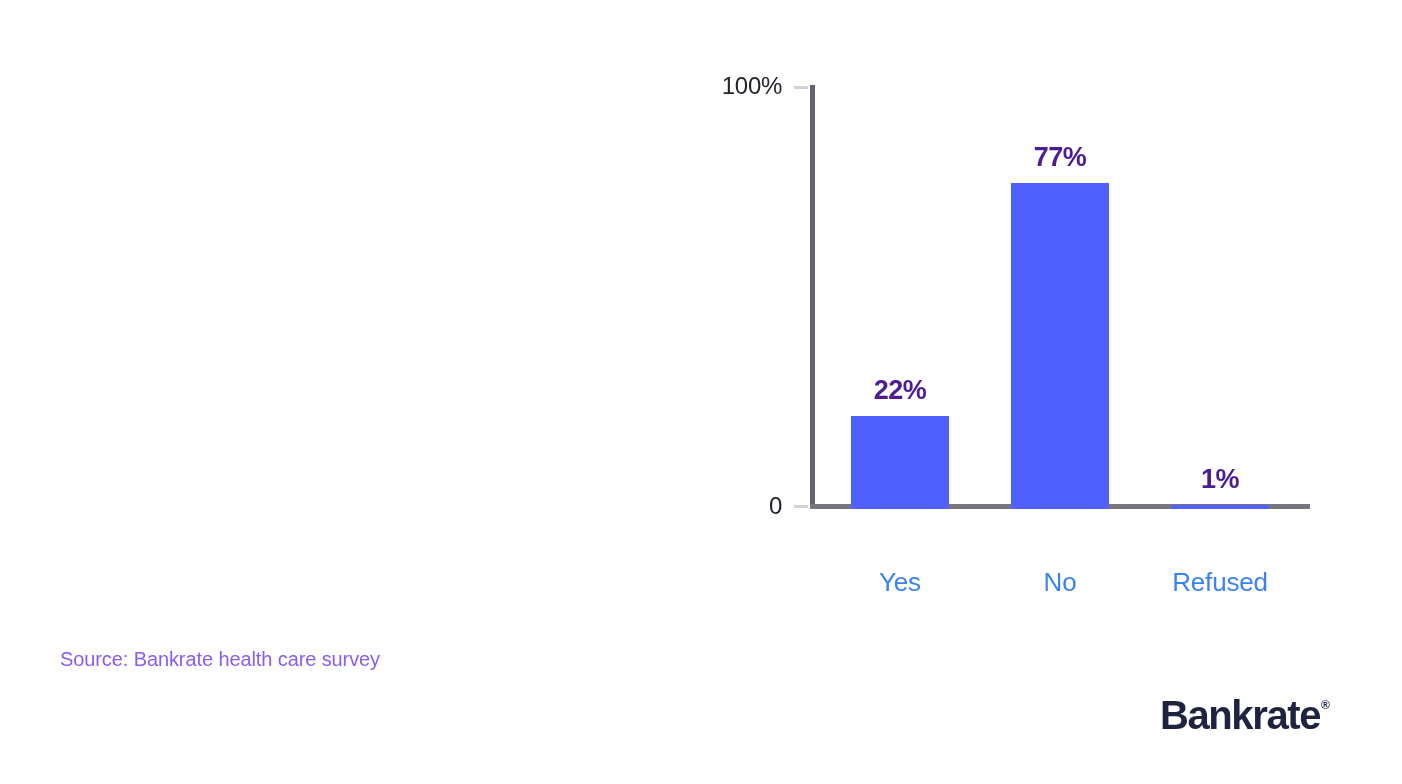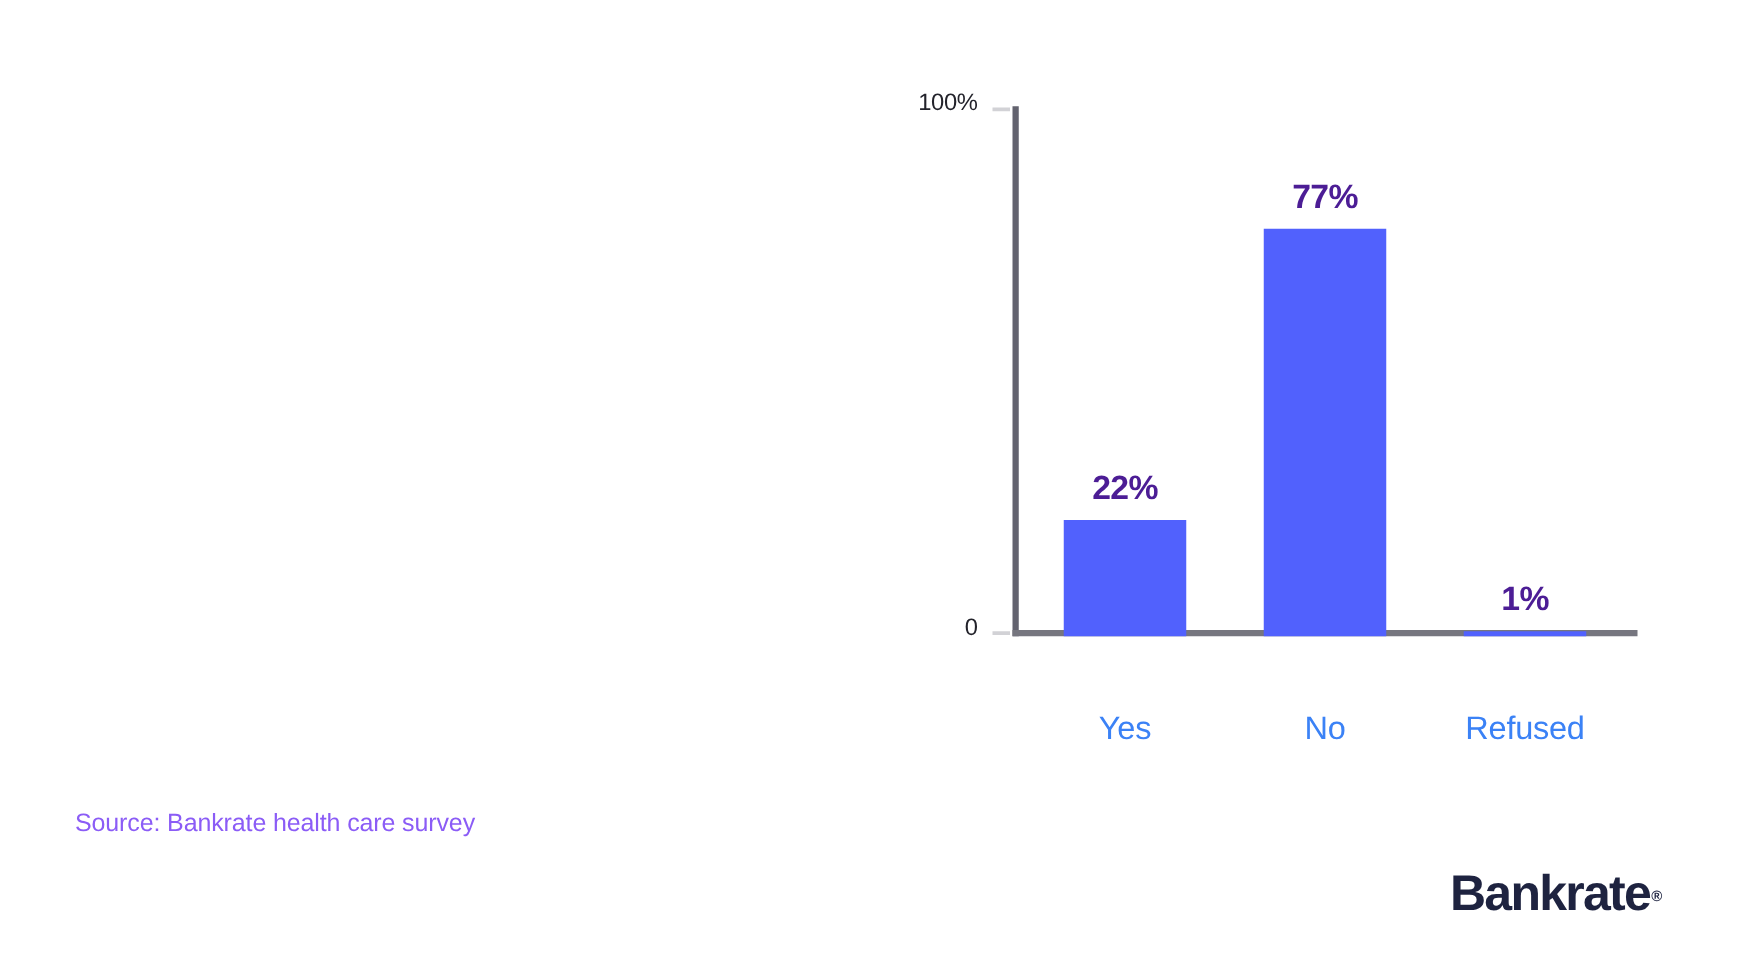--- a/index.html
+++ b/index.html
@@ -55,21 +55,21 @@
   #brand-logo {
     position: absolute;
     left: 1160px;
     top: 695px;
     color: #1e2340;
     font-size: 40px;
     font-weight: 700;
     letter-spacing: -1.4px;
     line-height: 1;
     display: flex;
-    align-items: center;
+    align-items: flex-start;
   }
   #brand-logo .tm {
     font-size: 12px;
     line-height: 1;
     padding-top: 4px;
     padding-left: 1px;
     font-weight: 700;
   }
 
   
@@ -101,21 +101,21 @@
     position: absolute;
     width: 14px;
     height: 3px;
     background: #d2d2d6;
   }
   #tick-top { left: 94px; top: 26px; }
   #tick-zero { left: 94px; top: 445px; }
 
   .axis-label {
     position: absolute;
-    font-size: 19px;
+    font-size: 24px;
     color: #23232b;
     letter-spacing: -0.3px;
     text-align: right;
   }
   #axis-label-max { right: 578px; top: 12px; }
   #axis-label-min { right: 578px; top: 432px; }
 
   #bars-layer {
     position: absolute;
     left: 110px;

